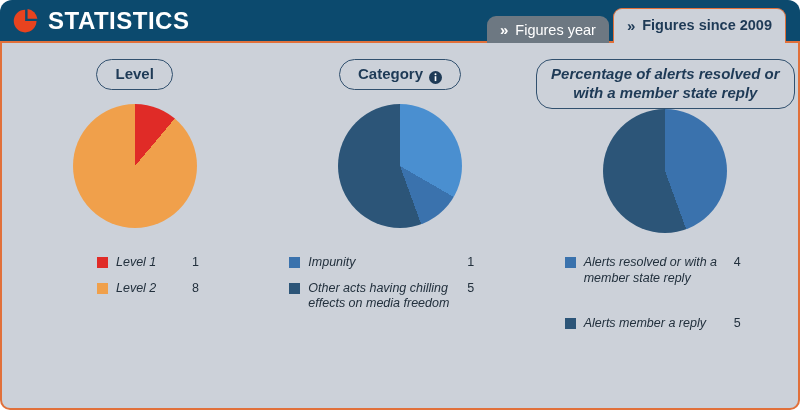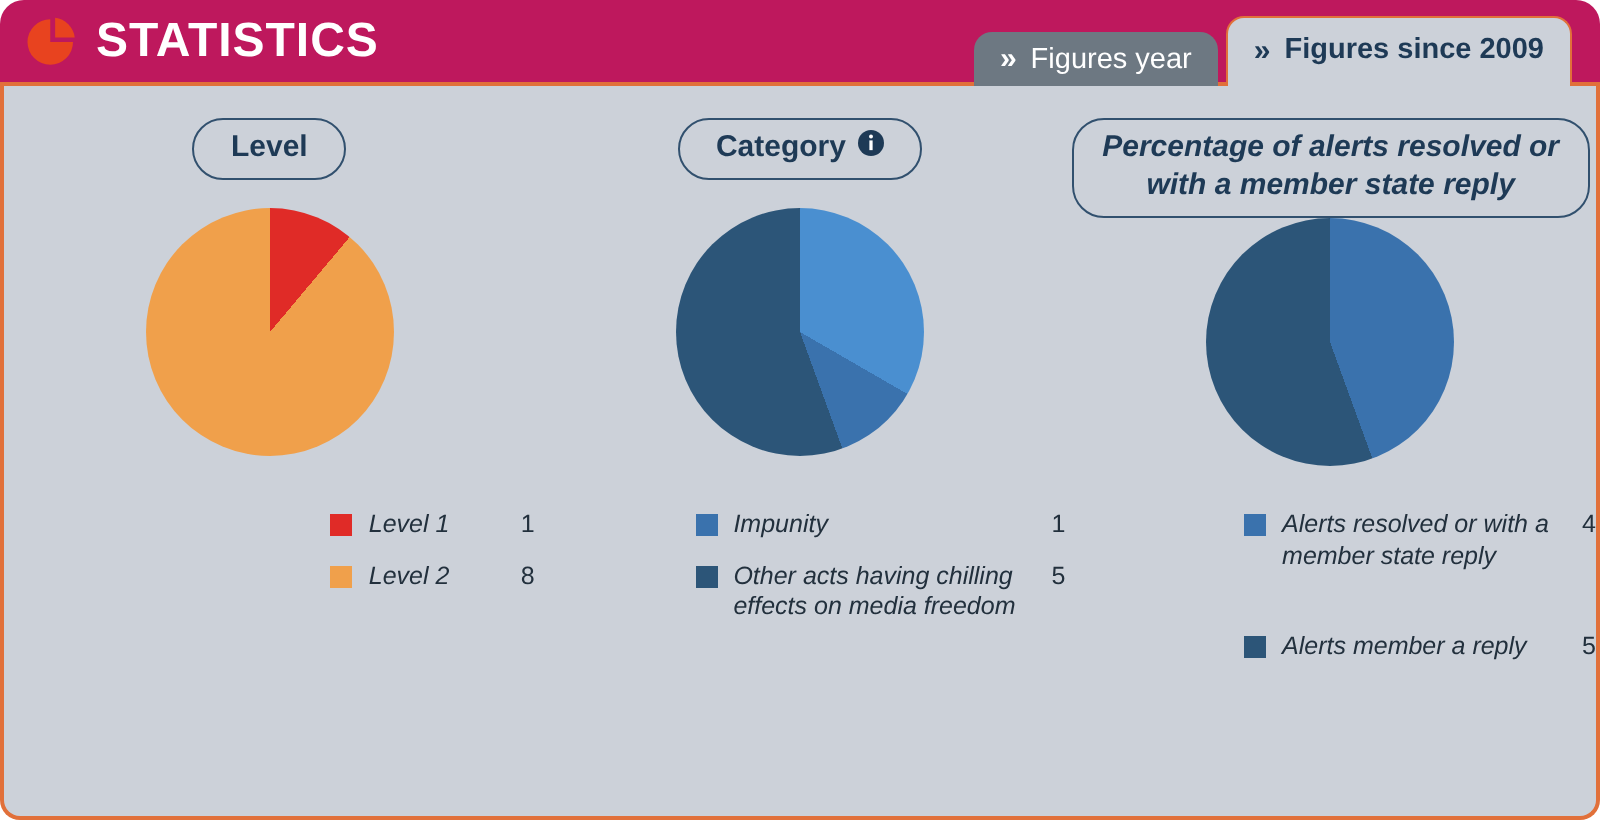--- a/index.html
+++ b/index.html
@@ -21,21 +21,21 @@
     box-sizing: border-box;
   }
 
   
   .header {
     position: absolute;
     left: 0;
     top: 0;
     width: 800px;
     height: 43px;
-    background: #be185d;
+    background: #0c4a6e;
     border-top-left-radius: 12px;
     border-top-right-radius: 12px;
     box-sizing: border-box;
     border-bottom: 2px solid #e1703a;
     z-index: 1;
   }
   .brand {
     position: absolute;
     left: 12px;
     top: 4px;
@@ -146,21 +146,21 @@
     border: 1.6px solid #31506e;
     border-radius: 16px;
     padding: 5px 18px;
     color: #1e3a56;
     font-size: 15px;
     font-weight: bold;
     text-align: center;
     line-height: 1.25;
     background: transparent;
     display: flex;
-    align-items: flex-start;
+    align-items: flex-end;
     gap: 6px;
     cursor: default;
   }
   .title-pill.wide { padding: 5px 14px; }
   .info-icon {
     width: 13px;
     height: 13px;
     flex: none;
     display: inline-block;
   }
@@ -182,21 +182,21 @@
   }
 
   
   .legend {
     position: absolute;
     top: 214px;
     left: 0;
     width: 100%;
     display: flex;
     flex-direction: column;
-    align-items: flex-end;
+    align-items: flex-start;
     padding-left: 34px;
     box-sizing: border-box;
   }
   .legend.legend-1 { padding-left: 95px; }
   .legend.legend-2 { padding-left: 22px; }
   .legend.legend-3 { padding-left: 32px; gap: 20px; }
 
   .legend-row {
     display: flex;
     align-items: flex-start;

